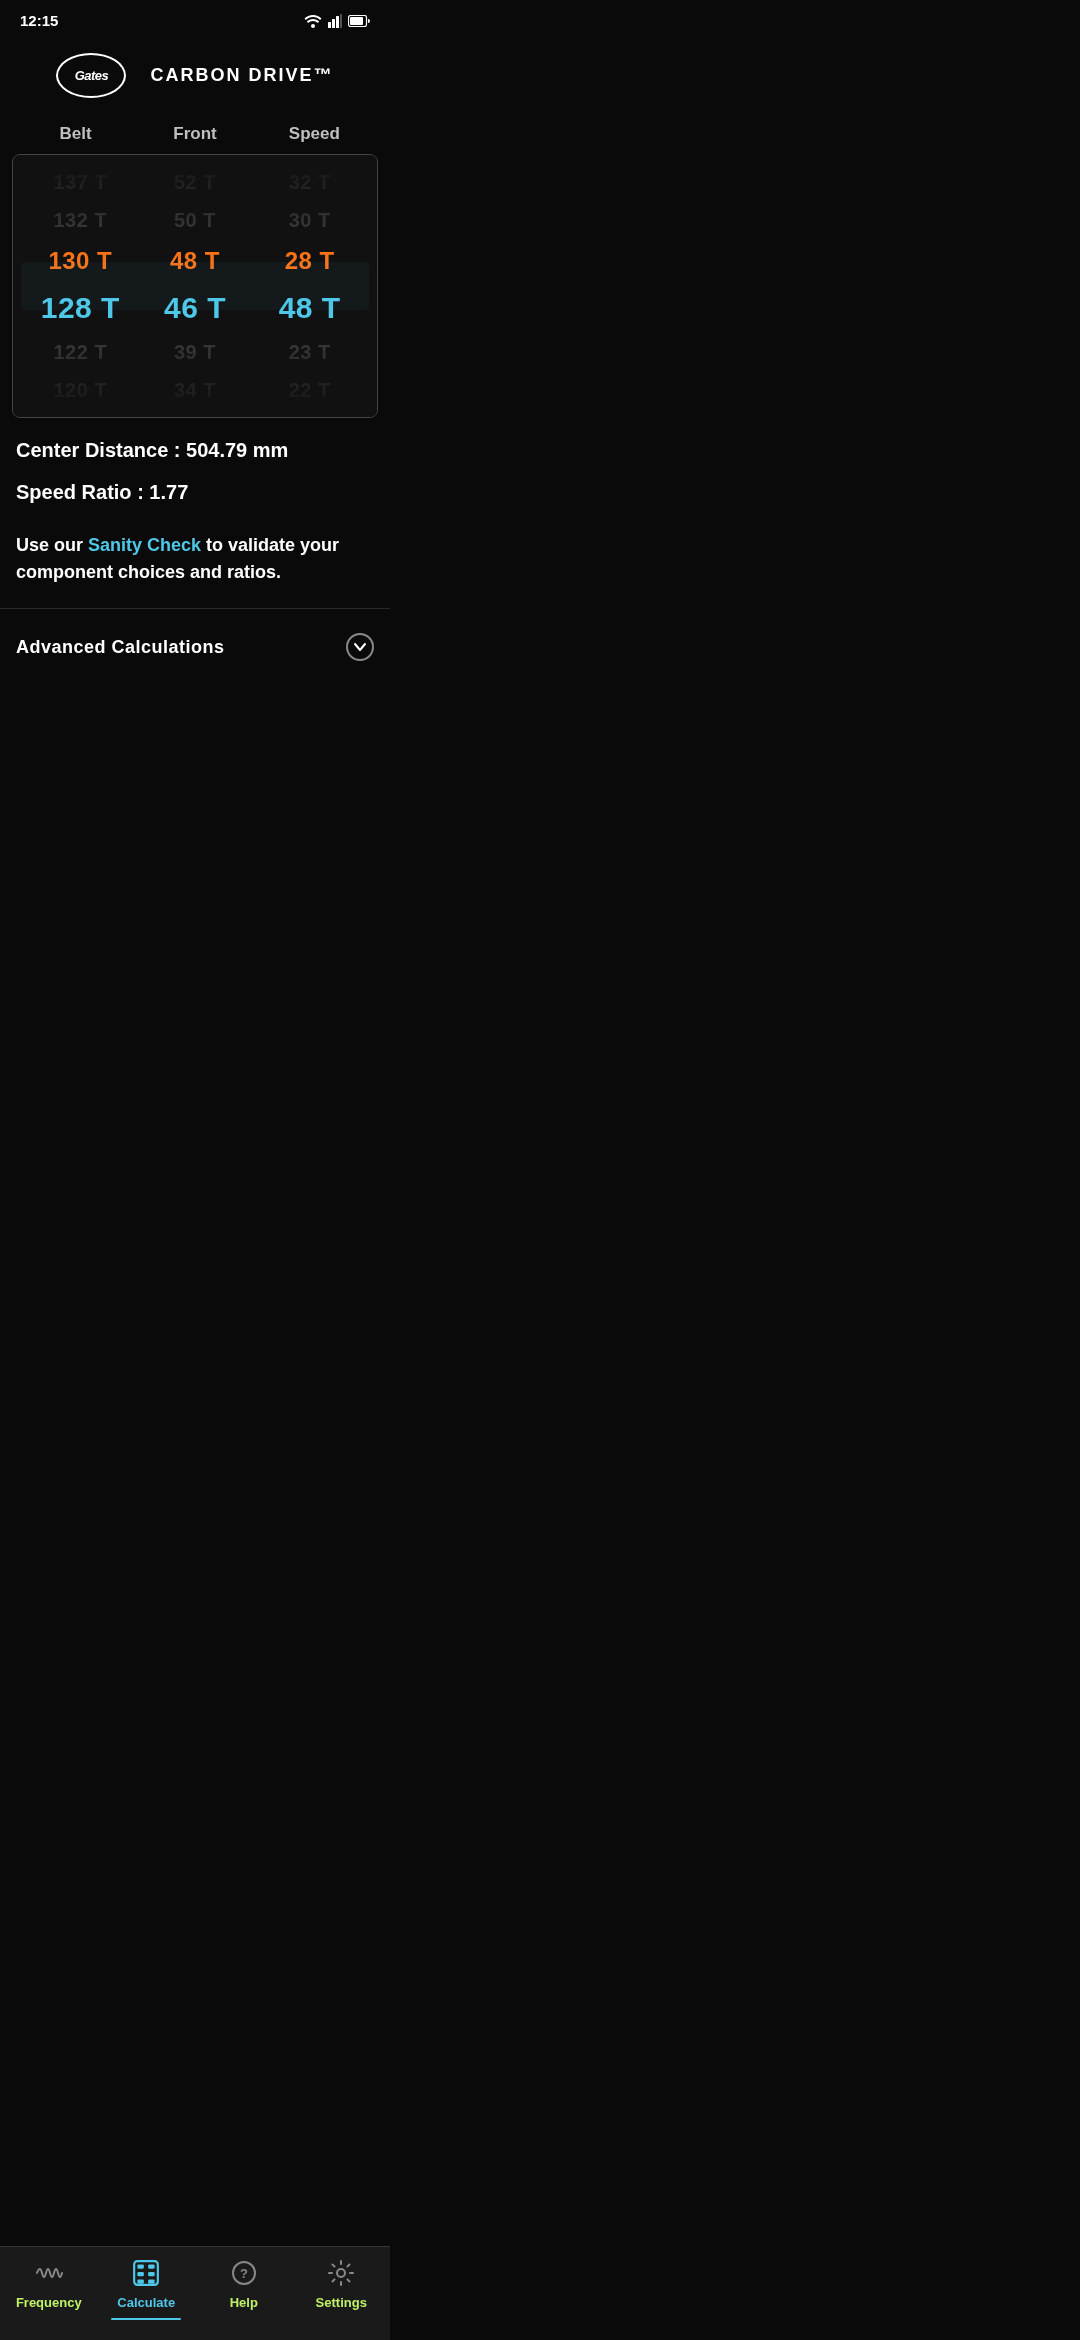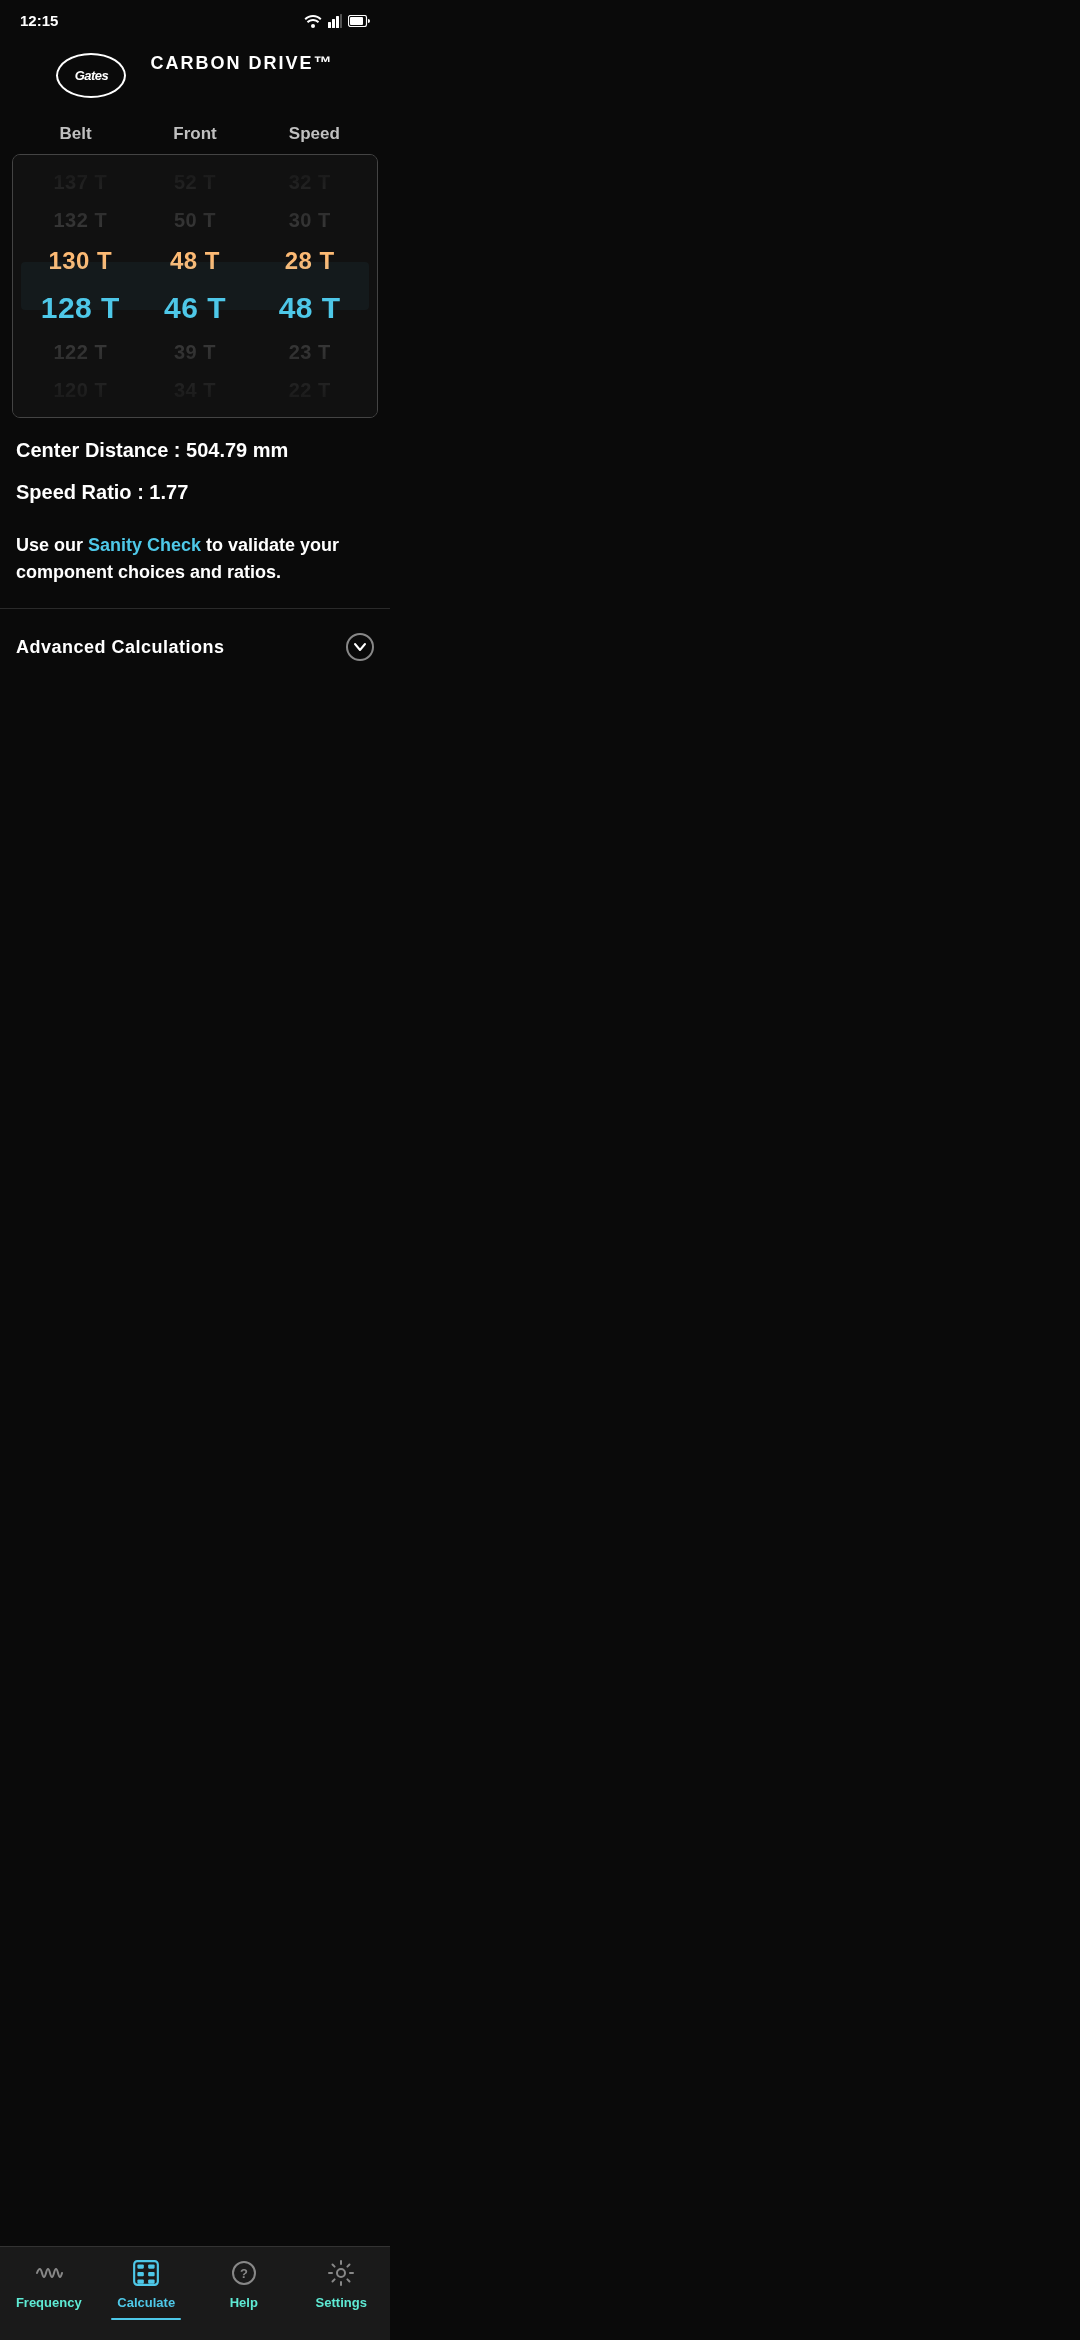--- a/index.html
+++ b/index.html
@@ -33,20 +33,21 @@
 
     .logo-section {
       display: flex;
       justify-content: center;
       align-items: center;
       padding: 16px 20px 20px;
     }
 
     .logo-container {
       display: flex;
+      align-items: center;
       gap: 24px;
     }
 
     .gates-oval {
       width: 70px;
       height: 45px;
       border: 2.5px solid #fff;
       border-radius: 50%;
       display: flex;
       align-items: center;
@@ -123,21 +124,21 @@
       letter-spacing: 0.5px;
       line-height: 1.3;
     }
 
     .picker-cell.selected {
       color: #4ec8e8;
       font-size: 30px;
     }
 
     .picker-cell.near {
-      color: #fdba74;
+      color: #f97316;
       font-size: 24px;
       text-align: center;
     }
 
     .picker-cell.far {
       color: #3a3a3a;
       font-size: 20px;
     }
 
     .info-section {
@@ -218,21 +219,21 @@
       width: 32px;
       height: 32px;
       display: flex;
       align-items: center;
       justify-content: center;
     }
 
     .nav-label {
       font-size: 13px;
       font-weight: 600;
-      color: #5eead4;
+      color: #bef264;
     }
 
     .nav-label.active {
       color: #4ec8e8;
     }
 
     .nav-icon svg {
       width: 28px;
       height: 28px;
     }

